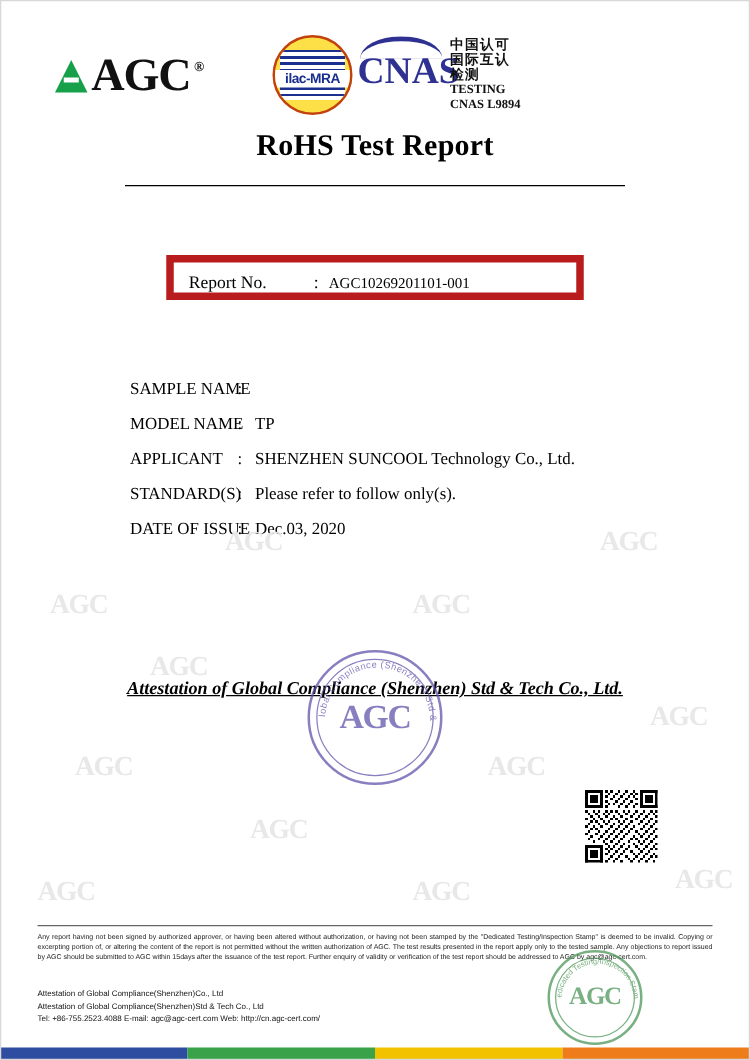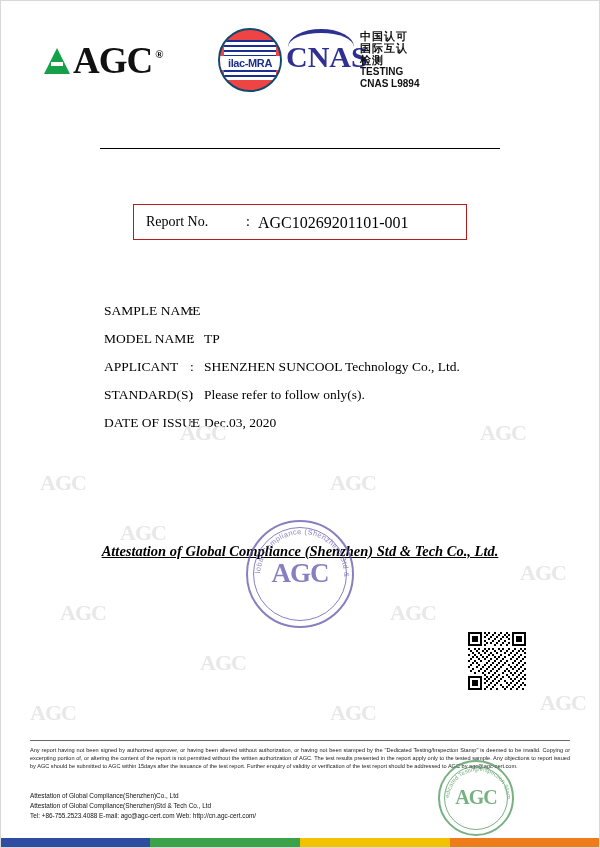--- a/index.html
+++ b/index.html
@@ -71,24 +71,24 @@
     margin-top: 2px;
   }
 
   .ilac {
     position: absolute;
     left: 218px;
     top: 14px;
     width: 64px;
     height: 64px;
     border-radius: 50%;
-    border: 2px solid #0c4a6e;
+    border: 2px solid #c2410c;
     box-sizing: border-box;
     overflow: hidden;
-    background: #ef4444;
+    background: #fde047;
   }
   .ilac .bars {
     position: absolute;
     left: 4px;
     top: 10px;
     right: 4px;
     bottom: 10px;
     background:
       repeating-linear-gradient(
         to bottom,
@@ -127,21 +127,21 @@
     top: -11px;
     width: 66px;
     height: 14px;
     border-top: 4px solid #2e3192;
     border-radius: 50% / 100% 100% 0 0;
   }
   .cnas-text {
     position: absolute;
     left: 360px;
     top: 16px;
-    font-family: Liberation Sans, sans-serif;
+    font-family: Liberation Serif, serif;
     font-size: 10px;
     line-height: 12px;
     font-weight: bold;
     color: #111;
   }
   .cnas-text .cn {
     font-size: 11px;
     letter-spacing: 1px;
   }
 
@@ -165,40 +165,40 @@
     border-top: 1px solid #000;
   }
 
   
   .report-box {
     position: absolute;
     top: 204px;
     left: 133px;
     width: 334px;
     height: 36px;
-    border: 1px solid #b91c1c;
+    border: 6px solid #b91c1c;
     box-sizing: border-box;
   }
   .report-box .rb-label {
     position: absolute;
     left: 12px;
     top: 9px;
     font-size: 14px;
   }
   .report-box .rb-colon {
     position: absolute;
     left: 112px;
     top: 9px;
     font-size: 14px;
   }
   .report-box .rb-value {
     position: absolute;
     left: 124px;
     top: 9px;
-    font-size: 16px;
+    font-size: 12px;
   }
 
   
   .fields {
     position: absolute;
     top: 303px;
     left: 104px;
     width: 420px;
   }
   .field-row {
@@ -433,20 +433,21 @@
 
     <div class="cnas-text">
       <div class="cn">中国认可</div>
       <div class="cn">国际互认</div>
       <div class="cn">检测</div>
       <div>TESTING</div>
       <div>CNAS L9894</div>
     </div>
   </div>
 
+  <div class="title">RoHS Test Report</div>
   <div class="title-rule"></div>
 
   <div class="report-box">
     <span class="rb-label">Report No.</span>
     <span class="rb-colon">:</span>
     <span class="rb-value">AGC10269201101-001</span>
   </div>
 
   <div class="fields">
     <div class="field-row">

